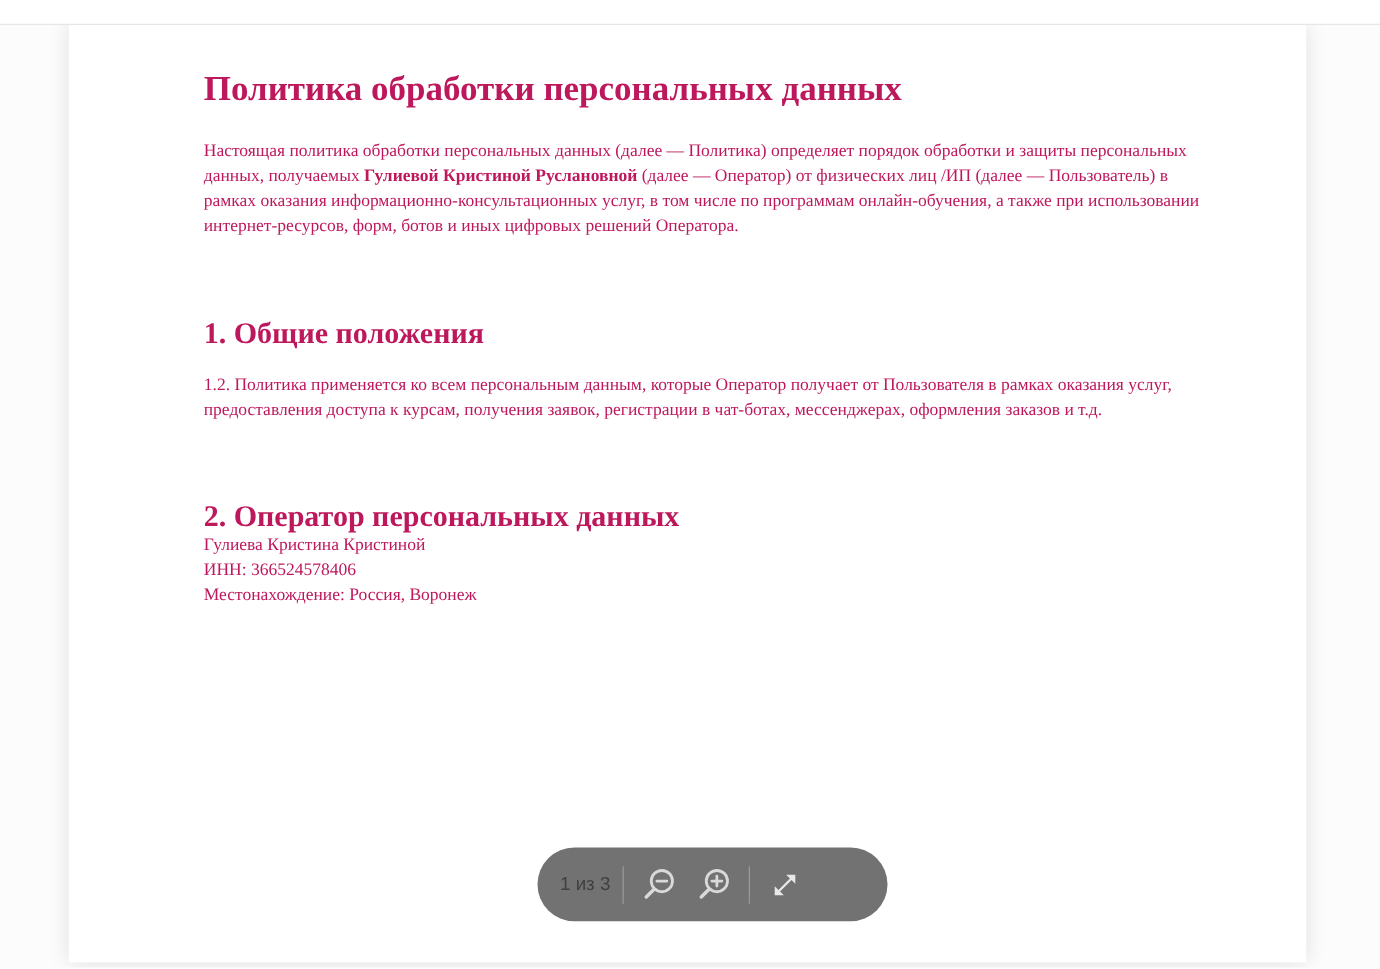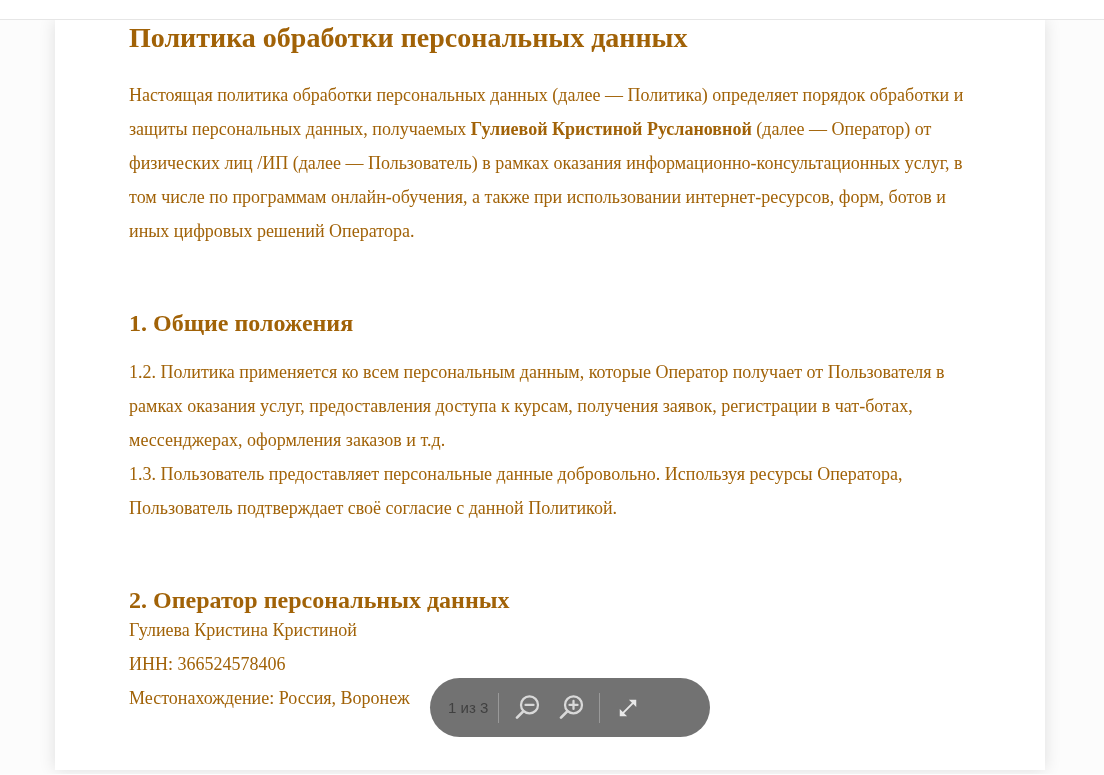--- a/index.html
+++ b/index.html
@@ -21,33 +21,34 @@
     overflow: hidden;
   }
   .page {
     position: absolute;
     left: 55px; top: 0;
     width: 990px; height: 750px;
     background: #ffffff;
     box-shadow: 0 0 16px rgba(0,0,0,0.12);
   }
   .content {
-    padding: 1px 68px 0 74px;
+    padding: 1px 68px 0 108px;
     width: 100%;
-    color: #a16207;
+    color: #be185d;
+    margin-top: 34px;
   }
   h1.doc-title {
     font-size: 28px;
     line-height: 33px;
     font-weight: bold;
     margin: 0;
   }
   p.body {
-    font-size: 18px;
-    line-height: 34px;
+    font-size: 14px;
+    line-height: 20px;
     margin: 0;
   }
   p.intro { margin-top: 24px; }
   h2.sec-heading {
     font-size: 24px;
     line-height: 26px;
     font-weight: bold;
     margin: 62px 0 0 0;
   }
   .clauses { margin-top: 19px; }
@@ -99,21 +100,20 @@
     <div class="content">
 
       <h1 class="doc-title">Политика обработки персональных данных</h1>
 
       <p class="body intro"><span>Настоящая политика обработки персональных данных (далее — Политика) определяет порядок обработки и защиты персональных данных, получаемых </span><b>Гулиевой Кристиной Руслановной</b><span> (далее — Оператор) от физических лиц /ИП (далее — Пользователь) в рамках оказания информационно-консультационных услуг, в том числе по программам онлайн-обучения, а также при использовании интернет-ресурсов, форм, ботов и иных цифровых решений Оператора.</span></p>
 
       <h2 class="sec-heading">1. Общие положения</h2>
 
       <div class="clauses">
         <p class="body">1.2. Политика применяется ко всем персональным данным, которые Оператор получает от Пользователя в рамках оказания услуг, предоставления доступа к курсам, получения заявок, регистрации в чат-ботах, мессенджерах, оформления заказов и т.д.</p>
-        <p class="body">1.3. Пользователь предоставляет персональные данные добровольно. Используя ресурсы Оператора, Пользователь подтверждает своё согласие с данной Политикой.</p>
       </div>
 
       <h2 class="sec-heading">2. Оператор персональных данных</h2>
 
       <p class="body contact-block">
         <span class="line">Гулиева Кристина Кристиной</span>
         <span class="line">ИНН: 366524578406</span>
         <span class="line">Местонахождение: Россия, Воронеж</span>
       </p>
 

